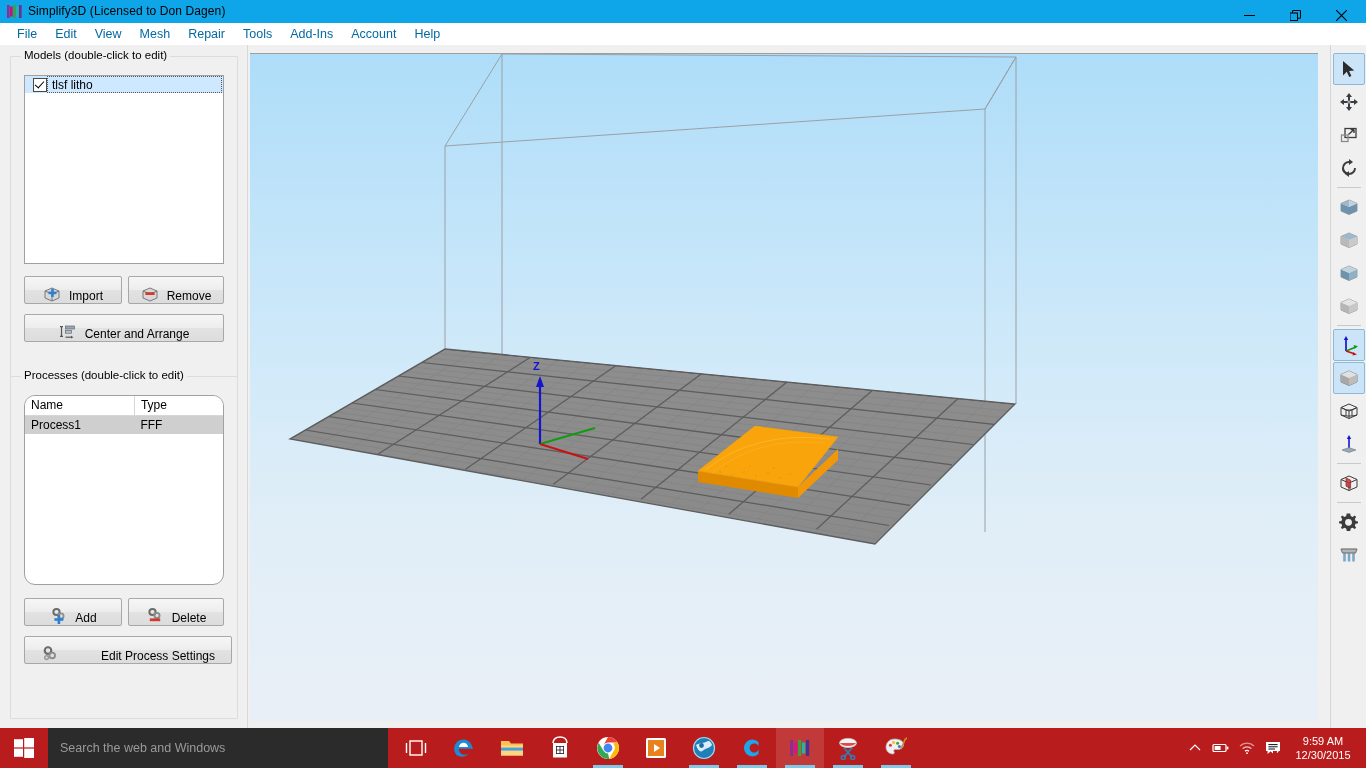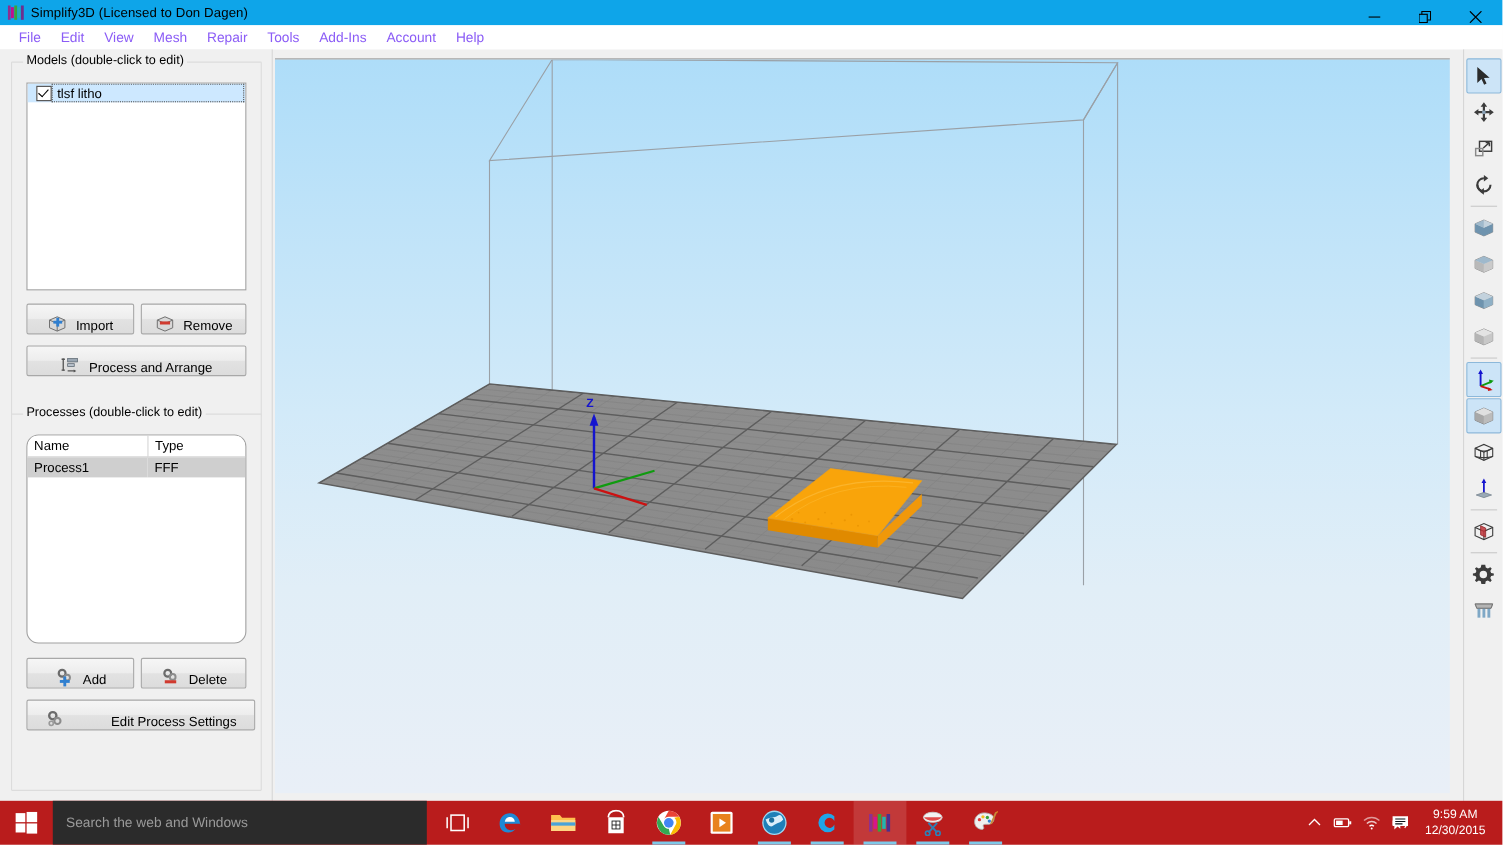--- a/index.html
+++ b/index.html
@@ -59,21 +59,21 @@
     left: 0; top: 23px;
     width: 1366px; height: 22px;
     background: #ffffff;
     display: flex;
     align-items: center;
     padding-left: 8px;
     box-sizing: border-box;
   }
   .menu-item {
     font-size: 12.5px;
-    color: #8b5cf6;
+    color: #0369a1;
     padding: 2px 9px;
     white-space: nowrap;
     cursor: default;
   }
 
   
   .client {
     position: absolute;
     left: 0; top: 45px;
     width: 1366px; height: 683px;
@@ -394,21 +394,21 @@
           <span class="bico">
             <svg width="19" height="17" viewBox="0 0 19 17">
               <path d="M2.5,2 V13" stroke="#555" stroke-width="1.2"></path>
               <path d="M1,2.6 L4,2.6 M1,12.4 L4,12.4" stroke="#555" stroke-width="1.2"></path>
               <rect x="6.5" y="2" width="9" height="3" fill="#9aa6b2" stroke="#5e6973" stroke-width="0.7"></rect>
               <rect x="6.5" y="6.6" width="6" height="2.6" fill="#b8c2cc" stroke="#5e6973" stroke-width="0.7"></rect>
               <path d="M6.5,13.2 H13" stroke="#555" stroke-width="1.2"></path>
               <path d="M12,11.8 L14.4,13.2 L12,14.6 Z" fill="#555"></path>
             </svg>
           </span>
-          <span>Process and Arrange</span>
+          <span>Center and Arrange</span>
         </div>
       </div>
 
       <div class="groupbox" id="processes-group">
         <div class="groupbox-title">Processes (double-click to edit)</div>
 
         <div class="listbox" id="process-list">
           <table class="ptable">
             <thead>
               <tr>

